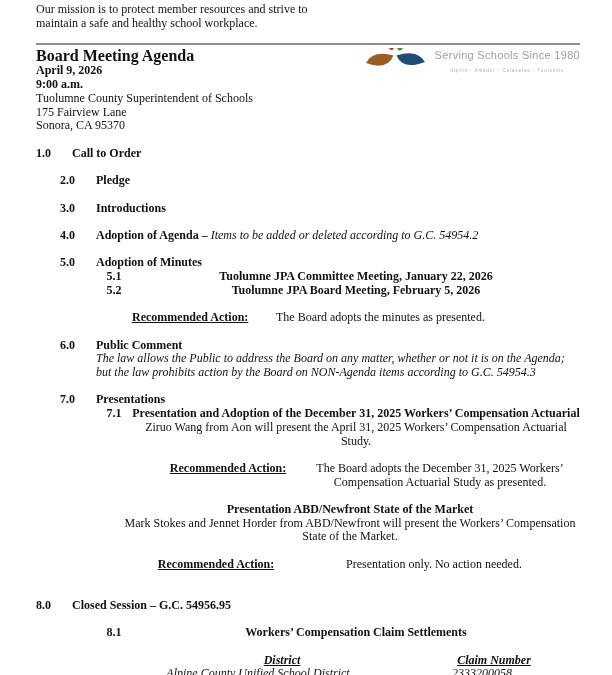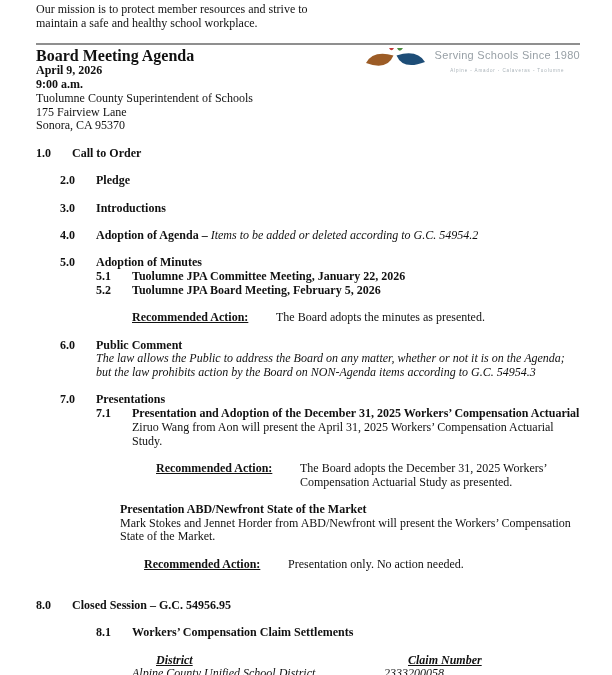--- a/index.html
+++ b/index.html
@@ -32,21 +32,21 @@
   .rule { height: 2px; background: #8f8f8f; border: 0; margin: 13px 0 3px 0; }
 
   
   .doc-title { font-size: 16px; line-height: 16px; font-weight: bold; }
   .tb-line { }
 
   
   .item { display: flex; }
   .item > .num { width: 36px; flex-shrink: 0; font-weight: bold; }
   .item > .content { flex: 1; min-width: 0; }
-  .sub { display: flex; }
+  .sub { display: flex; text-align: center; }
   .sub > .num { width: 36px; flex-shrink: 0; font-weight: bold; }
   .sub > .subcontent { flex: 1; min-width: 0; }
   .gap1 { margin-top: 13.7px; margin-left: 24px; }
   .gap2 { margin-top: 27.4px; }
   .gap-first { margin-top: 14px; }
   .ra { display: flex; }
   .ra.indent { margin-left: 36px; }
   .ra-label { width: 144px; flex-shrink: 0; font-weight: bold; text-decoration: underline; }
   .ra-text { flex: 1; }
   .note { font-style: italic; }

